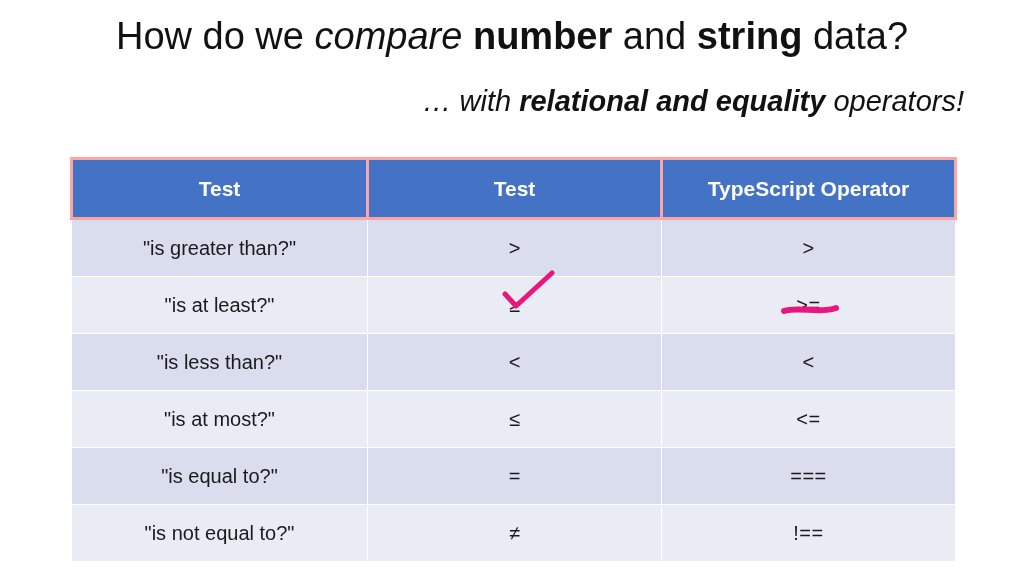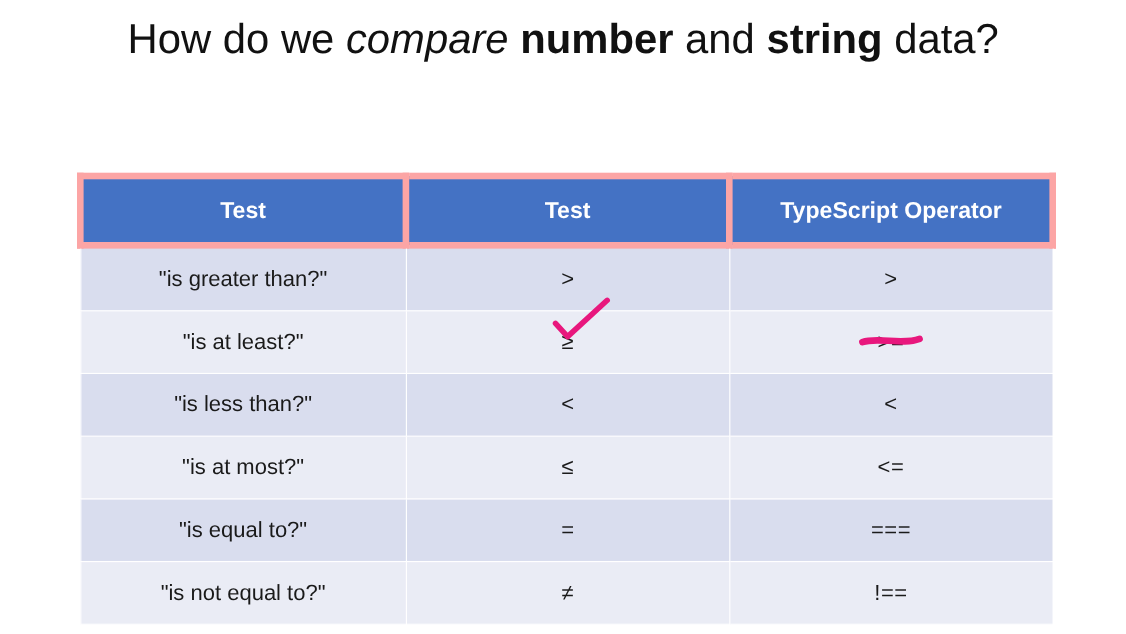--- a/index.html
+++ b/index.html
@@ -60,21 +60,21 @@
     width: 884px;
     table-layout: fixed;
   }
   table.cmp th {
     background: #4472c4;
     color: #ffffff;
     font-size: 21px;
     font-weight: 700;
     height: 57px;
     text-align: center;
-    border: 6px solid #fca5a5;
+    border: 3px solid #fca5a5;
     padding: 0;
   }
   table.cmp td {
     font-size: 20px;
     color: #1a1a1a;
     height: 56px;
     text-align: center;
     border: 1px solid #ffffff;
     padding: 0;
     font-weight: 400;
@@ -108,20 +108,23 @@
 </style>
 </head>
 <body>
 
 <div class="slide">
 
   <div class="title">
     <span class="t-reg">How do we </span><span class="t-ital">compare</span><span class="t-reg"> </span><span class="t-bold">number</span><span class="t-reg"> and </span><span class="t-bold">string</span><span class="t-reg"> data?</span>
   </div>
 
+  <div class="subtitle">
+    <span>… with </span><span class="s-bold">relational and equality</span><span> operators!</span>
+  </div>
 
   <div class="table-wrap">
     <table class="cmp">
       <colgroup>
         <col class="c-test">
         <col class="c-math">
         <col class="c-op">
       </colgroup>
       <thead>
         <tr>

